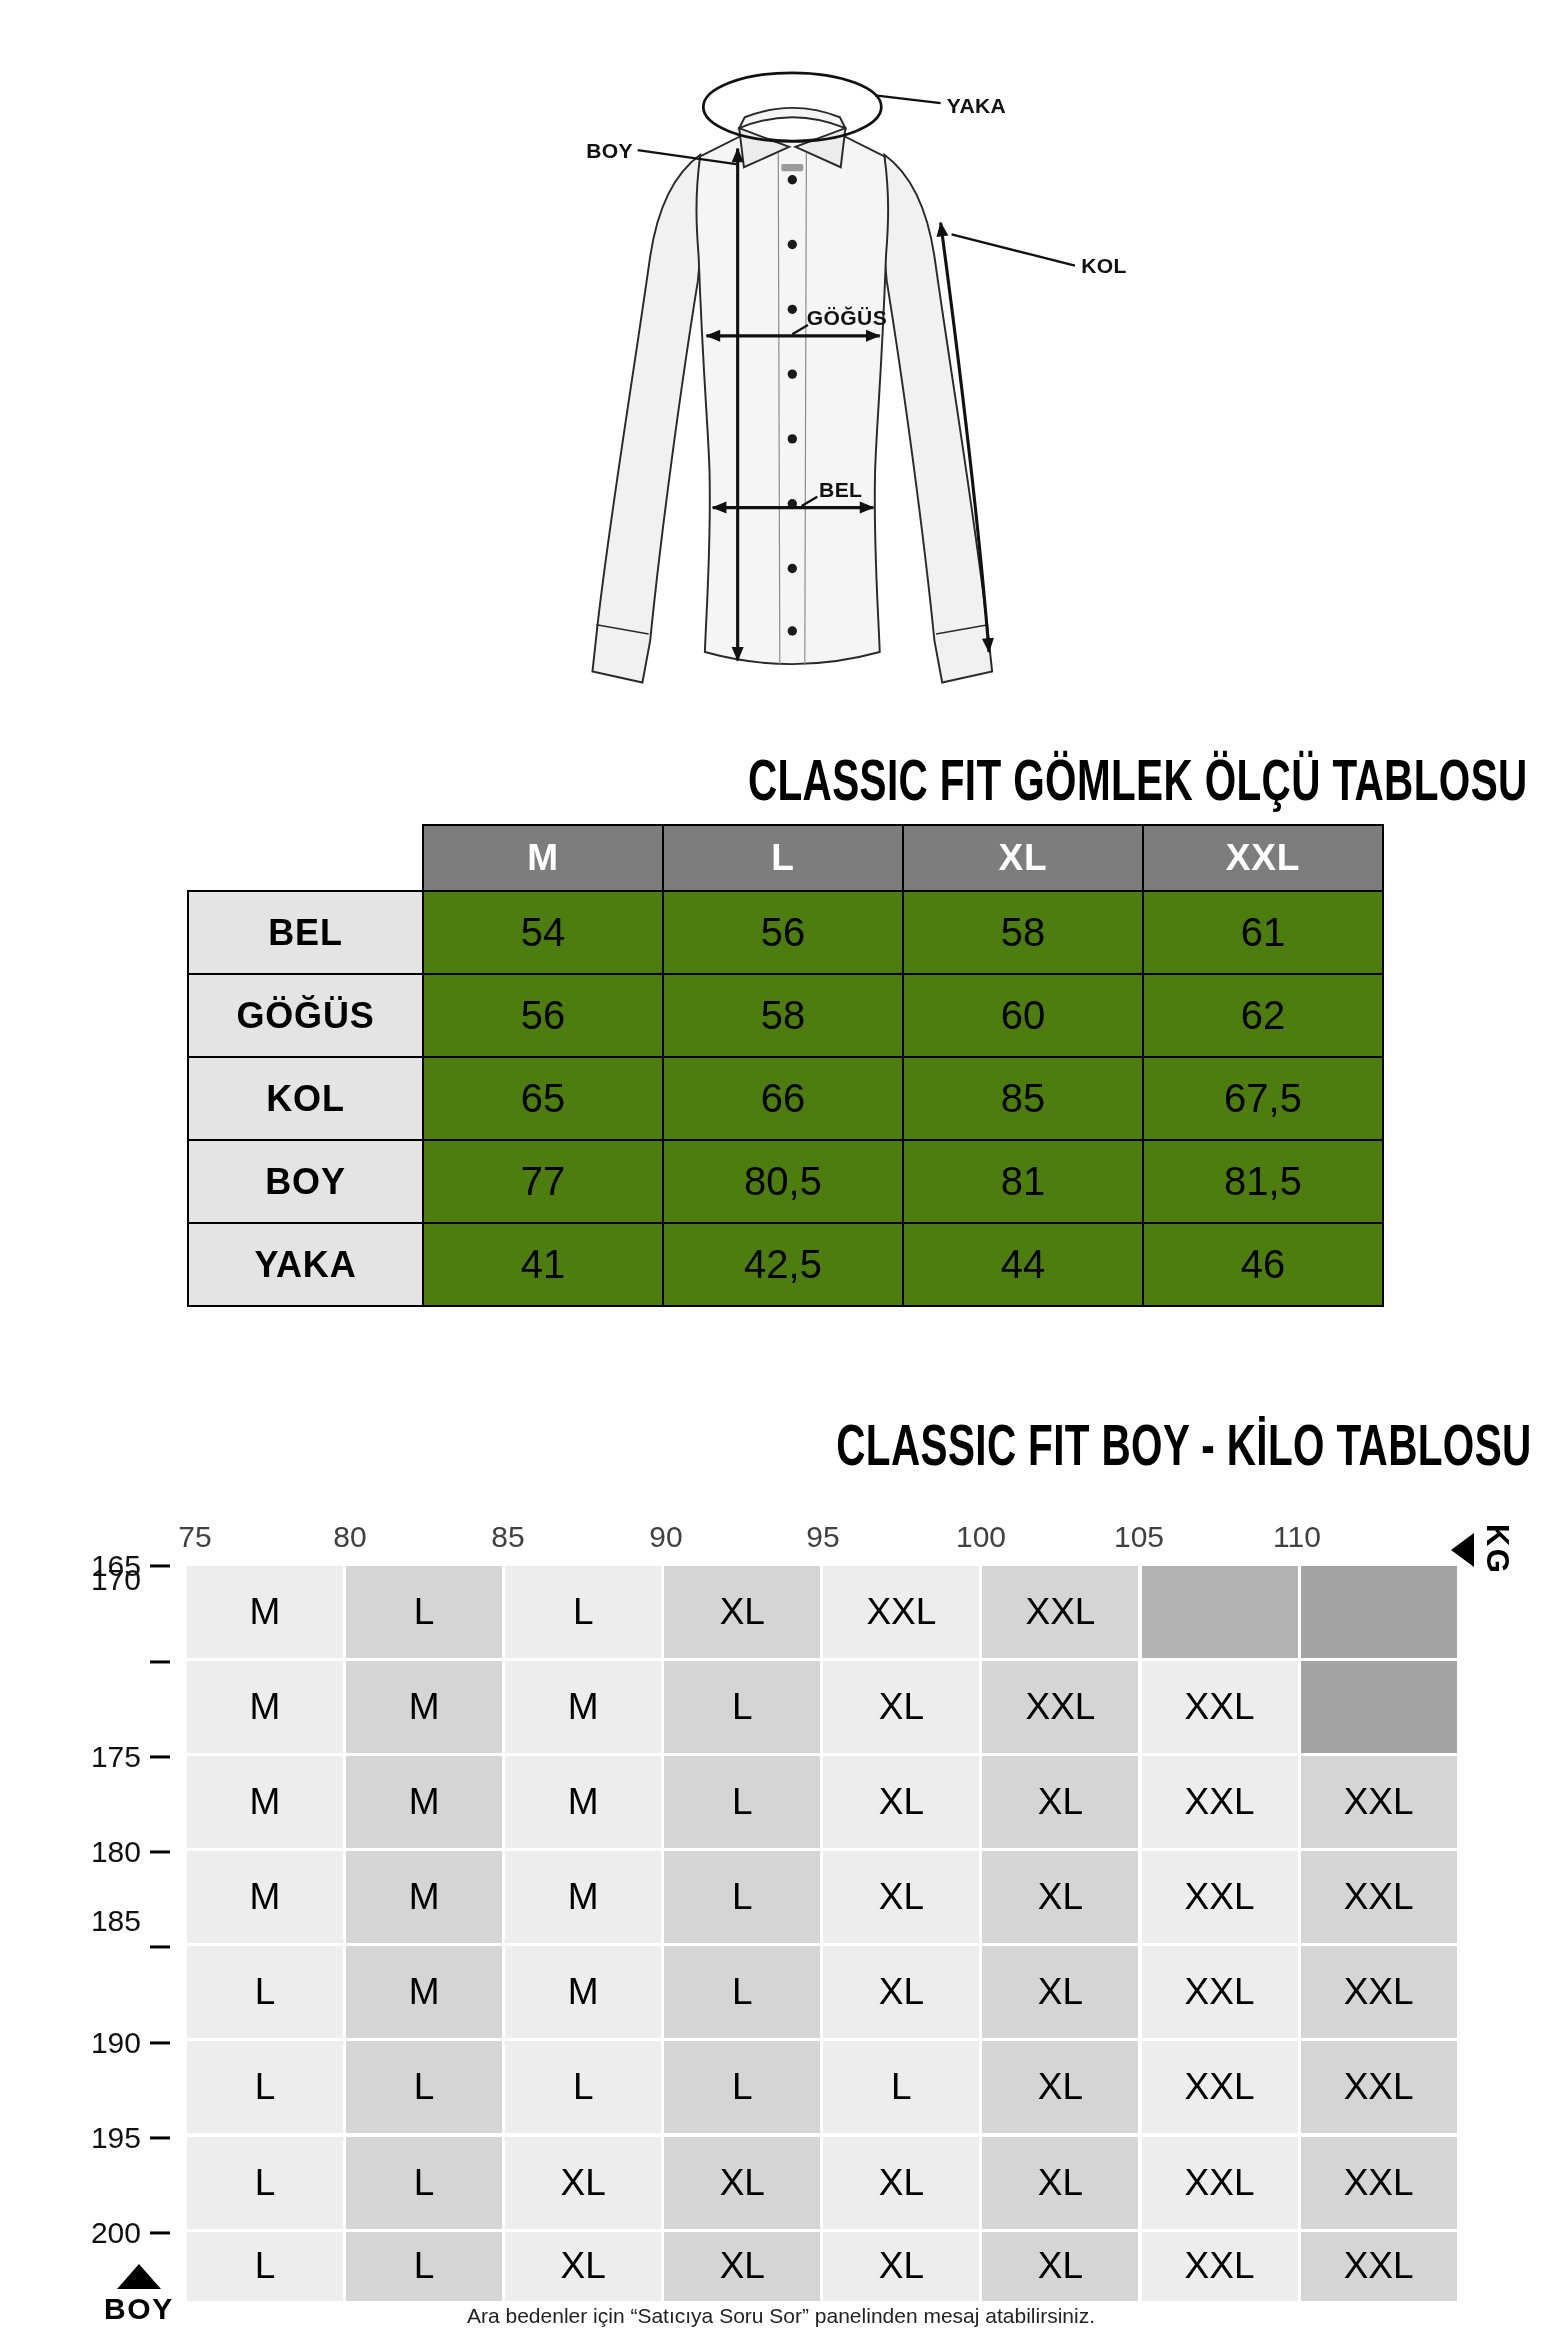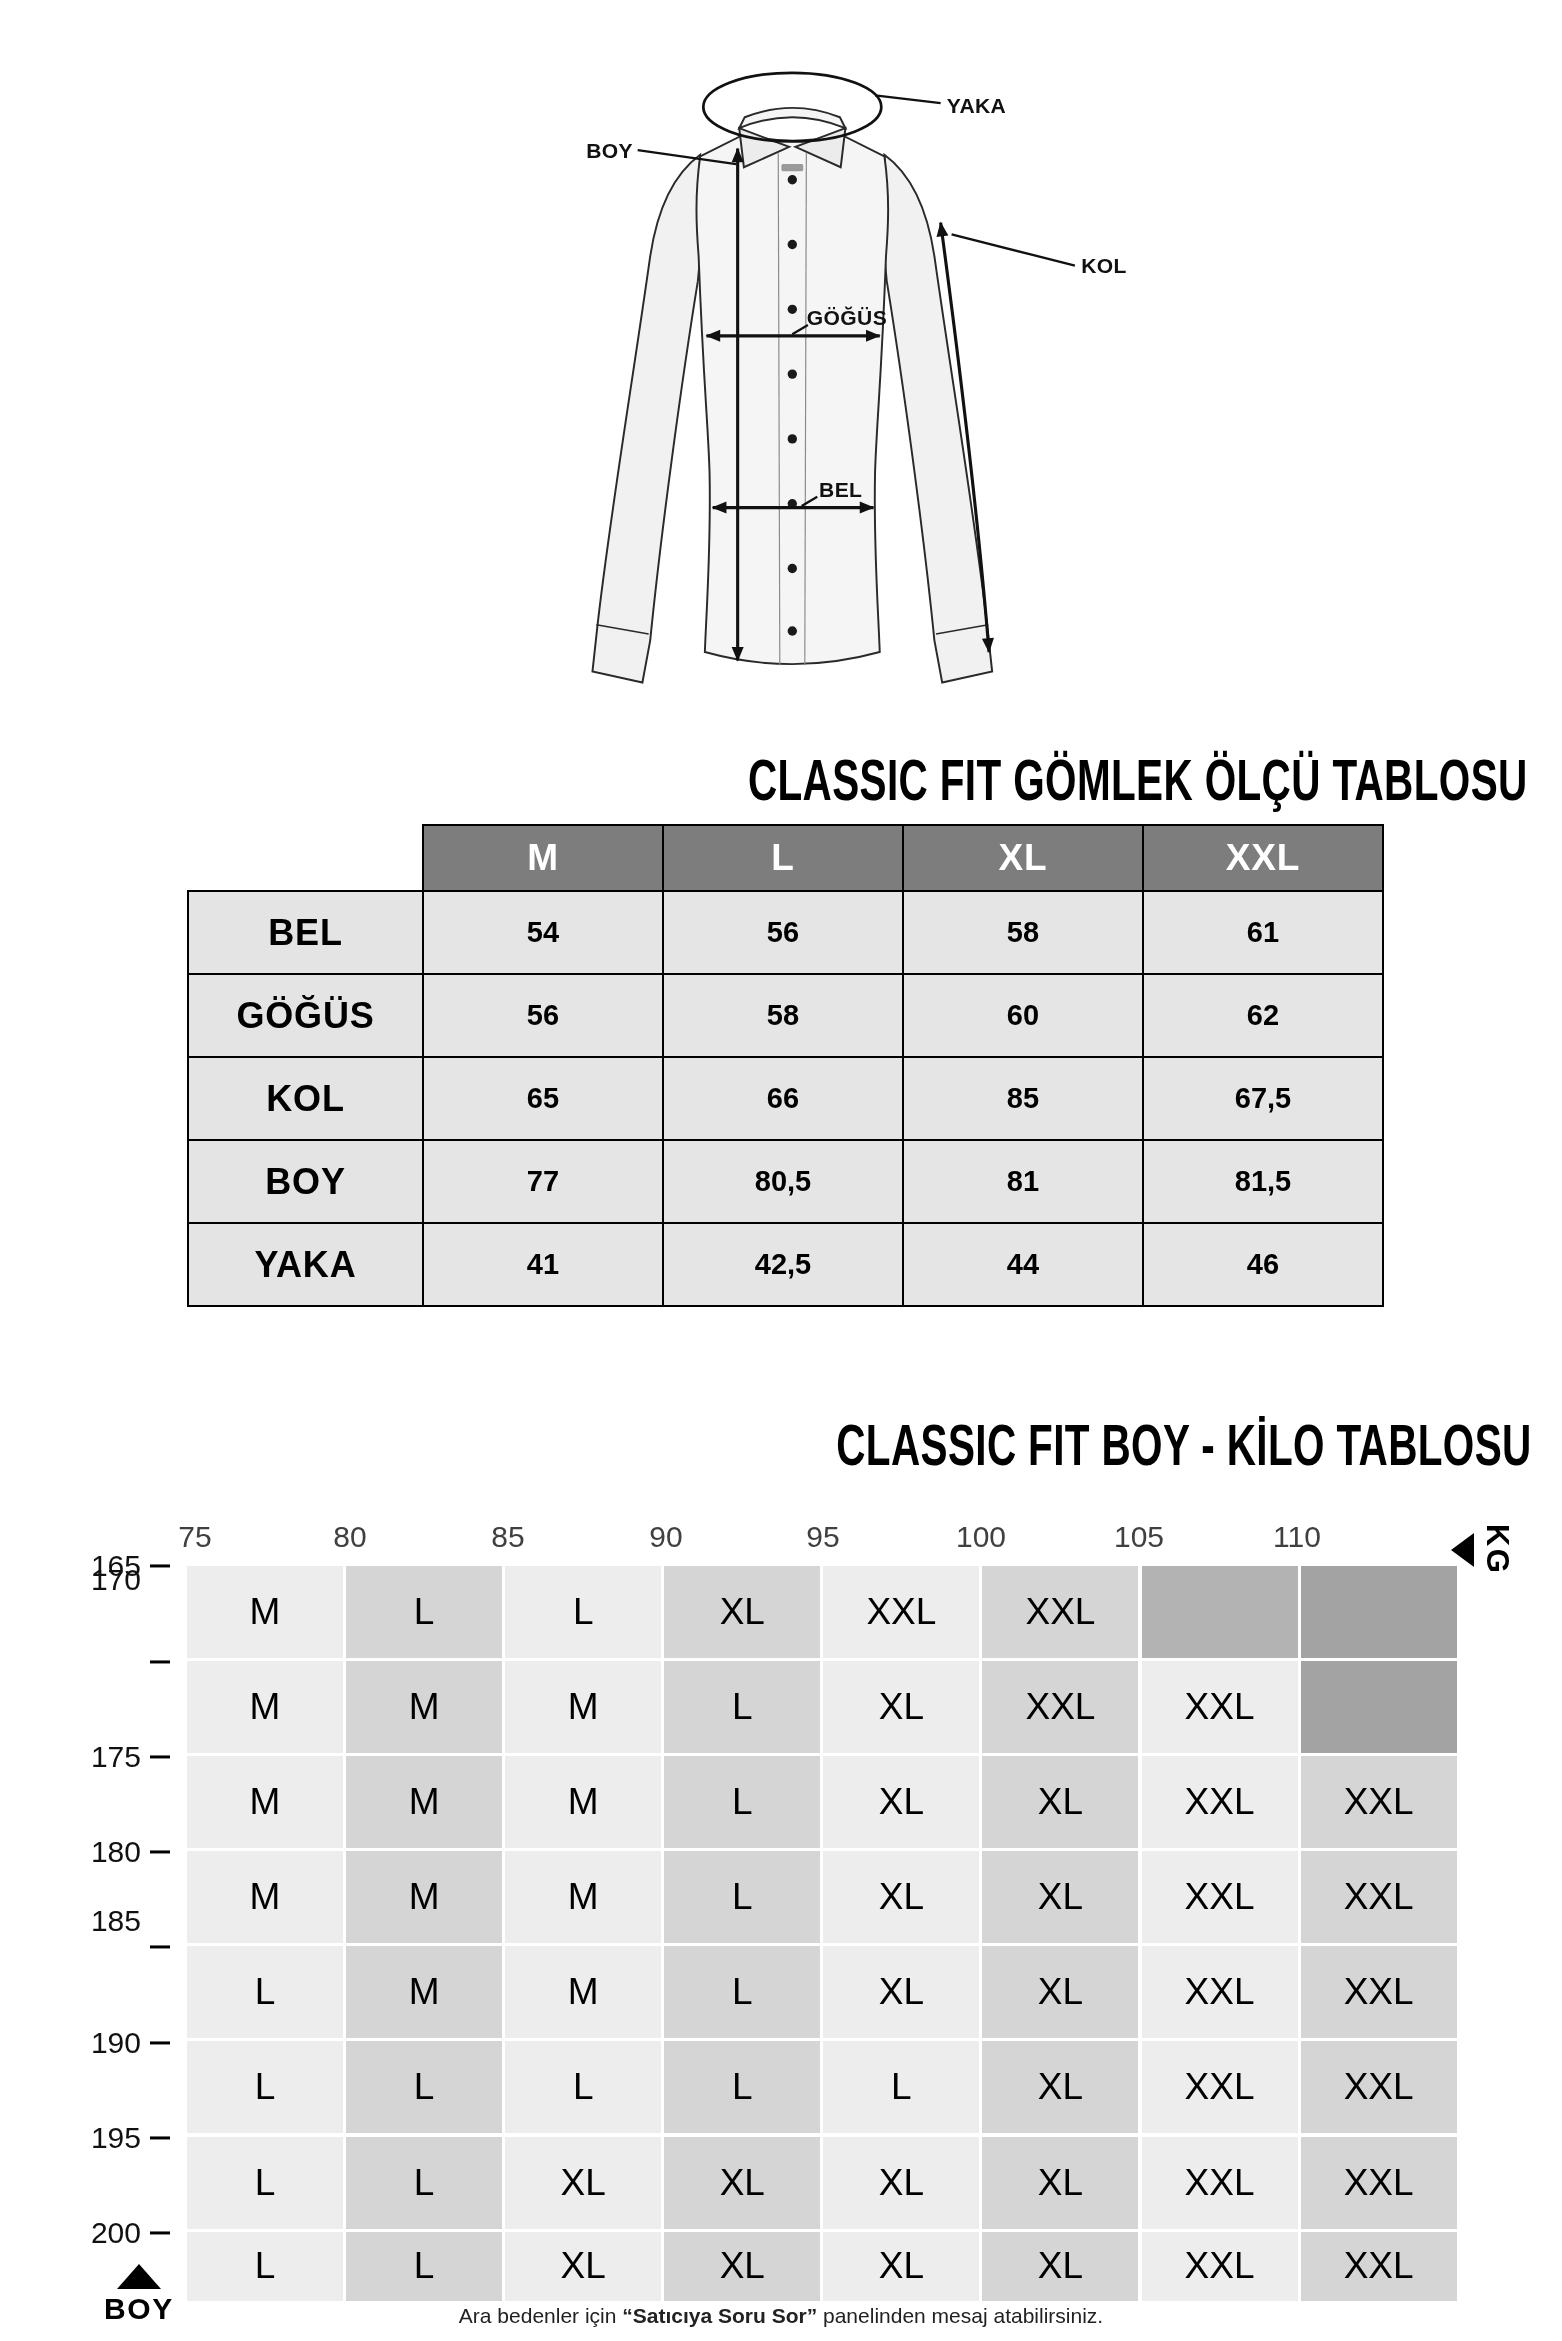--- a/index.html
+++ b/index.html
@@ -79,23 +79,23 @@
     font-weight: bold;
     letter-spacing: 0.8px;
   }
   .rlabel {
     background: #e4e4e4;
     font-size: 36px;
     font-weight: bold;
     letter-spacing: 0.8px;
   }
   .sval {
-    background: #e5e5e5;
-    font-size: 29px;
-    font-weight: 700;
+    background: #4d7c0f;
+    font-size: 40px;
+    font-weight: 400;
   }
 
   
   .fit-grid {
     position: absolute;
     left: 187px;
     top: 1566px;
     display: grid;
     grid-template-columns: repeat(8, 156px);
     grid-template-rows: repeat(7, 92px) 69px;
@@ -187,21 +187,21 @@
 
   
   .footer {
     position: absolute;
     top: 2304px;
     width: 100%;
     text-align: center;
     font-size: 21px;
     color: #222;
   }
-  .footer .b { font-weight: bold; text-align: center; }
+  .footer .b { font-weight: normal; text-align: center; }
 </style>
 </head>
 <body>
 
 <div class="diagram">
   <svg width="687" height="687" viewBox="0 0 880 880">
     <defs>
       <marker id="arw" viewBox="0 0 20 20" refX="17" refY="10" markerWidth="22" markerHeight="22" markerUnits="userSpaceOnUse" orient="auto-start-reverse">
         <path d="M1,3 L18,10 L1,17 Z" fill="#111"></path>
       </marker>

